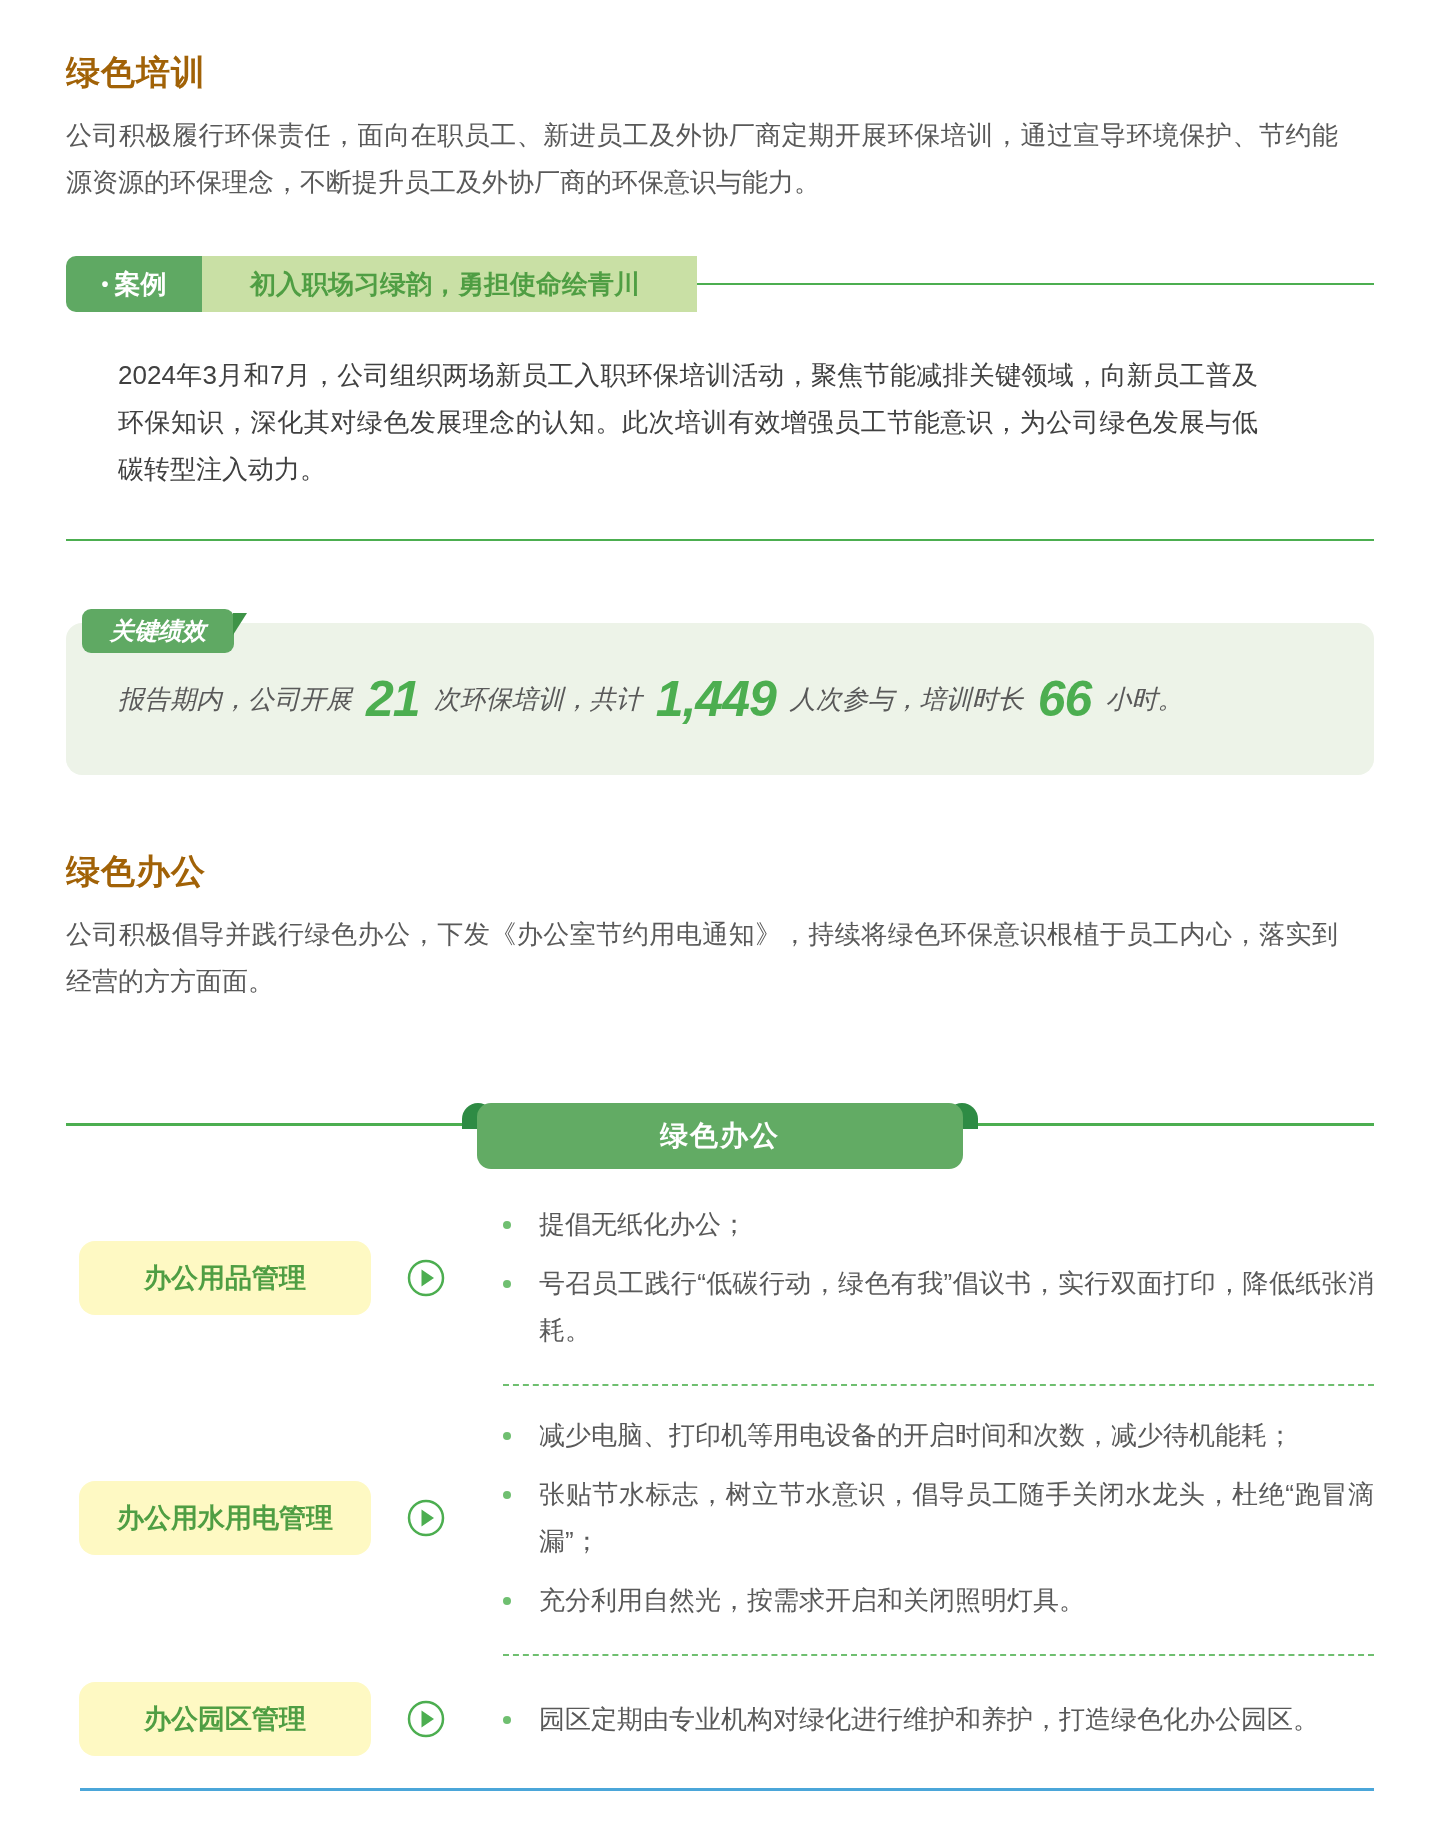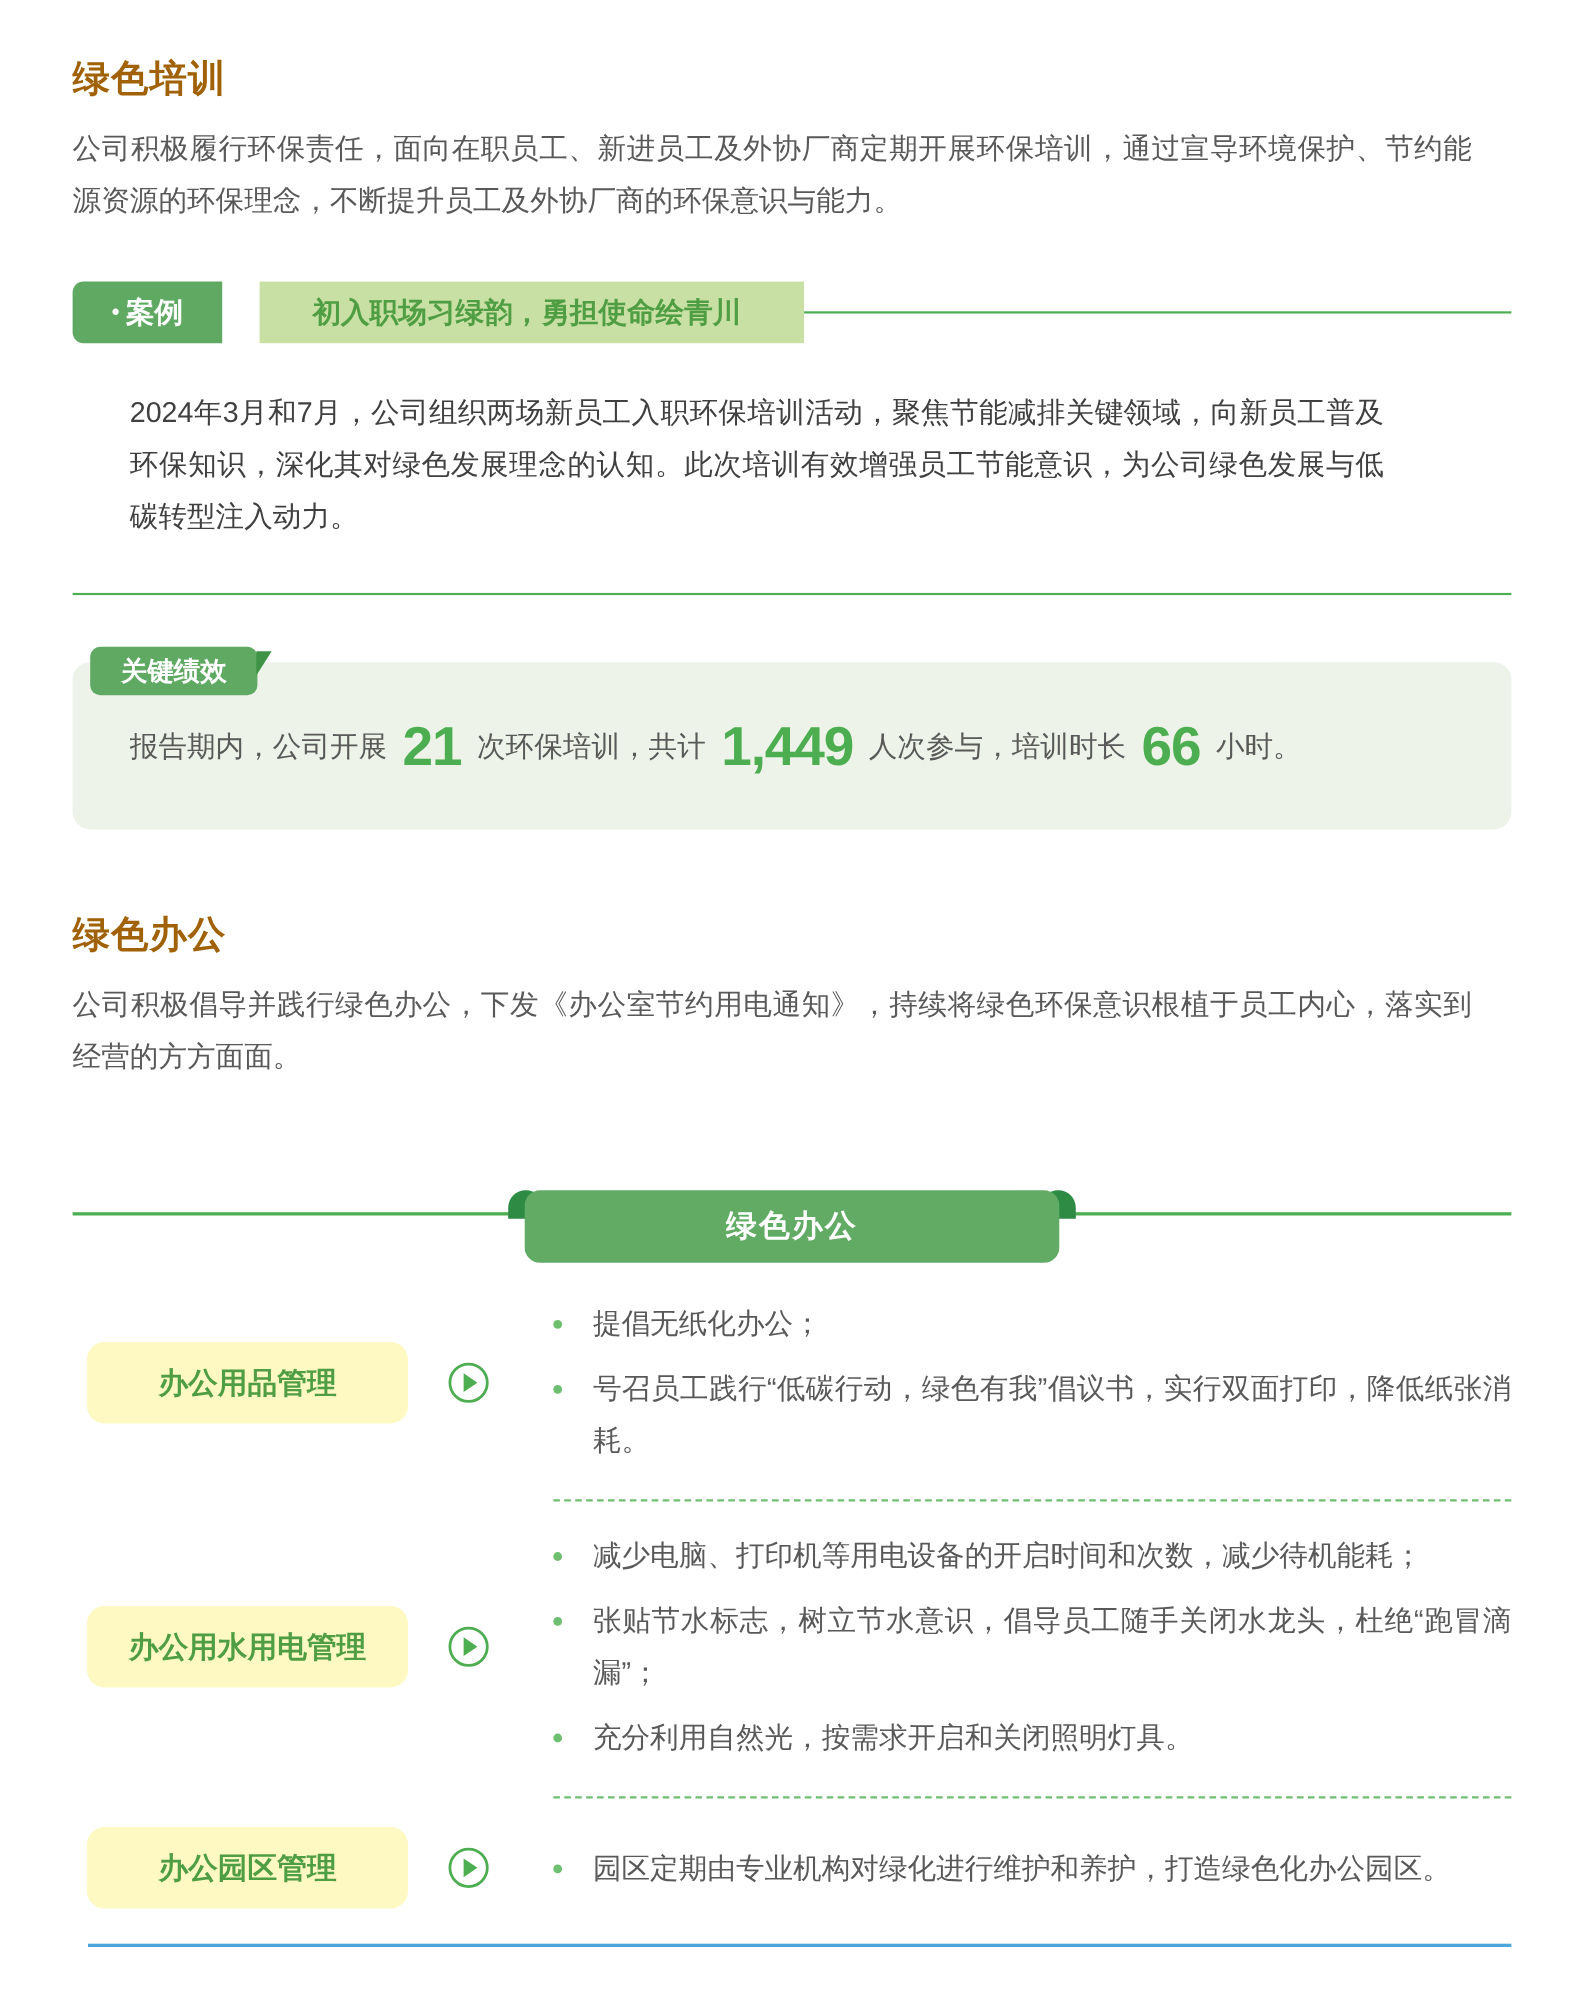--- a/index.html
+++ b/index.html
@@ -59,21 +59,20 @@
     width: 495px;
     height: 56px;
     background: #C9E0A5;
     color: #4F9E43;
     font-size: 26px;
     font-weight: bold;
     line-height: 56px;
     padding-left: 48px;
     box-sizing: border-box;
     flex: none;
-    margin-left: 34px;
   }
   .case-strip .strip-line {
     flex: 1;
     height: 2px;
     background: #4CAE50;
   }
   .case-body {
     margin-left: 52px;
     width: 1140px;
     margin-top: 40px;
@@ -84,21 +83,21 @@
   }
 
   .hr-green {
     margin-top: 46px;
     height: 2px;
     background: #4CAE50;
     border: none;
   }
 
   
-  .kpi-wrap { position: relative; margin-top: 61px; }
+  .kpi-wrap { position: relative; margin-top: 82px; font-style: italic; }
   .kpi-badge {
     position: absolute;
     top: -14px;
     left: 16px;
     height: 44px;
     padding: 0 28px;
     background: #5FA963;
     border-radius: 9px;
     color: #ffffff;
     font-size: 24px;

